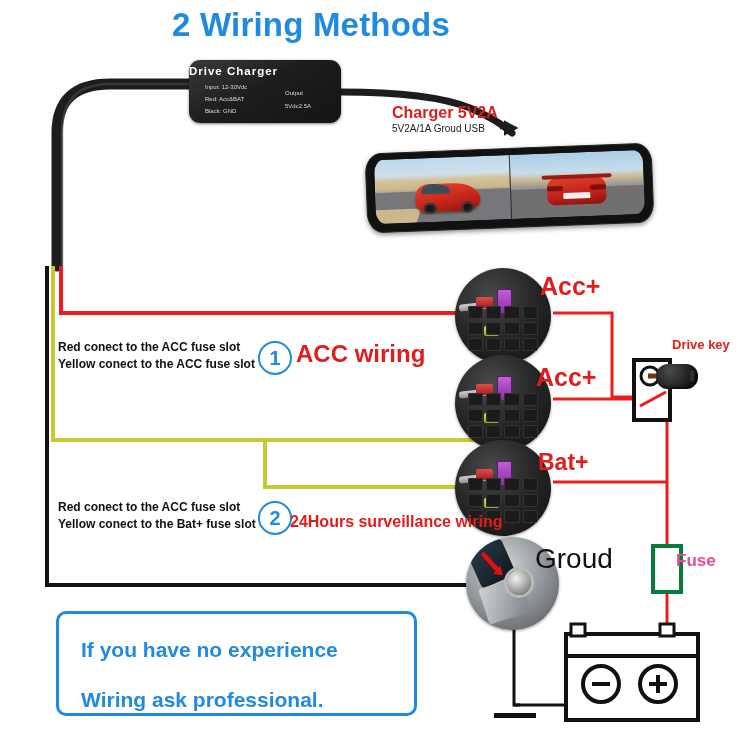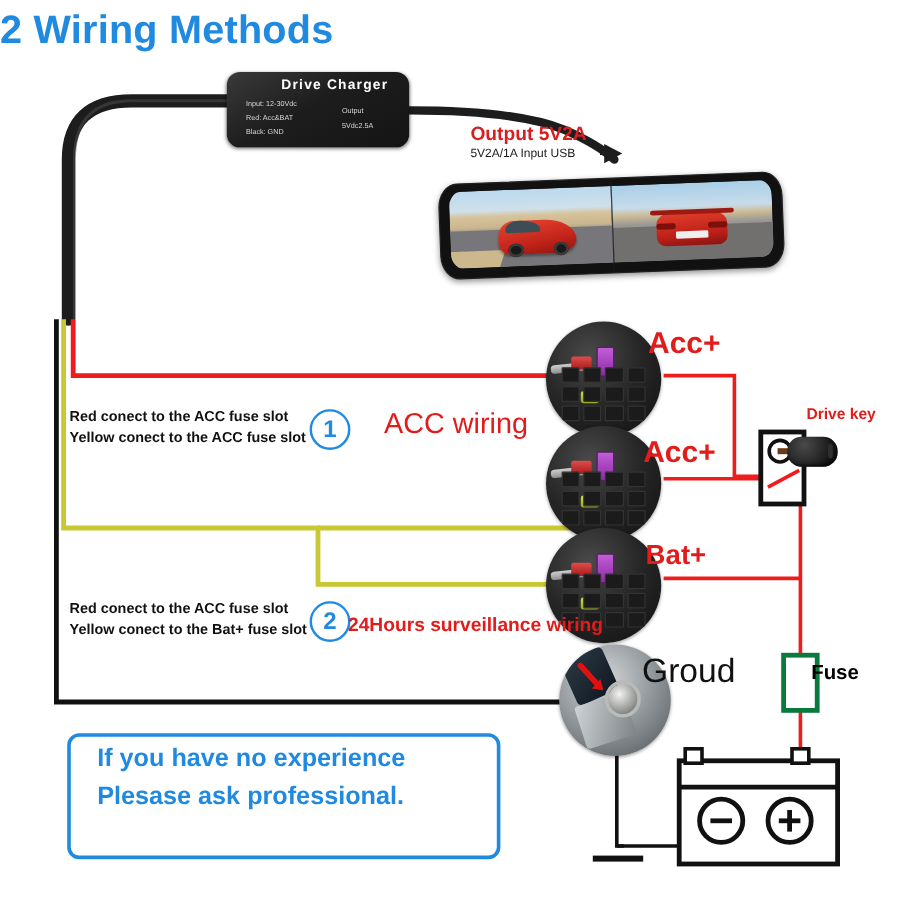--- a/index.html
+++ b/index.html
@@ -4,28 +4,28 @@
 <style>
   html,body{margin:0;padding:0;background:#fff;}
   body{width:750px;height:750px;position:relative;overflow:hidden;
        font-family:"Liberation Sans",sans-serif;}
   #stage{position:absolute;left:0;top:0;width:750px;height:750px;}
   svg#wiring{position:absolute;left:0;top:0;width:750px;height:750px;}
 
   .abs{position:absolute;}
 
   
-  #title{left:0;top:6px;width:622px;text-align:left;
+  #title{left:0;top:6px;width:622px;text-align:center;
     font-size:33px;font-weight:bold;color:#1f8ae0;letter-spacing:.2px;}
 
   
   #charger{left:189px;top:60px;width:152px;height:63px;
     background:linear-gradient(150deg,#3a3a3a 0%,#1d1d1d 45%,#141414 100%);
     border-radius:11px;box-shadow:0 1px 3px rgba(0,0,0,.5);}
-  #charger .ctitle{position:absolute;left:0;top:5px;width:180px;text-align:center;
+  #charger .ctitle{position:absolute;left:0;top:5px;width:180px;
     color:#fff;font-size:11.5px;font-weight:bold;letter-spacing:1px;}
   #charger .cl{position:absolute;color:#d8d8d8;font-size:6px;white-space:nowrap;}
   #charger .l1{left:16px;top:24px;}
   #charger .l2{left:16px;top:36px;}
   #charger .l3{left:16px;top:48px;}
   #charger .r1{left:96px;top:30px;}
   #charger .r2{left:96px;top:43px;}
 
   
   #outlabel{left:392px;top:104px;}
@@ -105,40 +105,40 @@
     border-radius:12px;box-shadow:inset -2px -2px 3px rgba(0,0,0,.6);}
   #keyhead .btn{position:absolute;right:4px;top:6px;width:4px;height:12px;
     background:#2e2e2e;border-radius:2px;}
 
   
   .redlbl{color:#e21b1b;font-weight:bold;white-space:nowrap;}
   #lbl-acc1{left:540px;top:272px;font-size:25px;}
   #lbl-acc2{left:536px;top:363px;font-size:25px;}
   #lbl-bat{left:538px;top:449px;font-size:23px;}
   #lbl-enginekey{left:672px;top:337px;font-size:13px;}
-  #lbl-fuse{left:676px;top:551px;font-size:17px;color:#000000;font-weight:bold;}
+  #lbl-fuse{left:676px;top:551px;font-size:17px;color:#ec4899;font-weight:bold;}
   #lbl-ground{left:535px;top:543px;font-size:28px;color:#111;}
 
   .instr{font-size:12px;color:#111;font-weight:bold;white-space:nowrap;line-height:17px;}
   #instr1{left:58px;top:339px;}
   #instr2{left:58px;top:499px;}
 
   .stepnum{border:2px solid #1f8ae0;border-radius:50%;
     width:30px;height:30px;display:flex;align-items:center;justify-content:center;
     color:#1f8ae0;font-size:20px;font-weight:bold;background:#fff;}
   #step1{left:258px;top:341px;}
   #step2{left:258px;top:501px;}
-  #mode1{left:296px;top:340px;font-size:24px;color:#e21b1b;font-weight:normal;white-space:nowrap;margin-left:24px;}
+  #mode1{left:296px;top:340px;font-size:24px;color:#e21b1b;font-weight:bold;white-space:nowrap;}
   #mode2{left:290px;top:513px;font-size:16px;color:#e21b1b;font-weight:bold;white-space:nowrap;}
 
   
   #advice{left:56px;top:611px;width:355px;height:99px;
     border:3px solid #1f8ae0;border-radius:10px;background:#fff;}
   #advice div{color:#1f8ae0;font-size:21px;font-weight:bold;line-height:29px;
-    padding-left:22px;padding-top:3px;white-space:nowrap;}
+    padding-left:22px;padding-top:21px;white-space:nowrap;}
 </style>
 </head>
 <body>
 
 <div id="stage">
 
   <svg id="wiring" viewBox="0 0 750 750">
 
     <path d="M 192 84 L 110 84 Q 57 84 57 133 L 57 266" fill="none" stroke="#1d1d1d" stroke-width="11" stroke-linecap="round"></path>
     <path d="M 192 84 L 110 84 Q 62 84 62 133 L 62 266" fill="none" stroke="#4a4a4a" stroke-width="2.5" opacity=".55"></path>
@@ -208,22 +208,22 @@
   <div class="abs" id="charger">
     <div class="ctitle">Drive Charger</div>
     <div class="cl l1">Input: 12-30Vdc</div>
     <div class="cl l2">Red: Acc&amp;BAT</div>
     <div class="cl l3">Black: GND</div>
     <div class="cl r1">Output</div>
     <div class="cl r2">5Vdc2.5A</div>
   </div>
 
   <div class="abs" id="outlabel">
-    <div class="big">Output 5V2A</div>
-    <div class="small">5V2A/1A Input USB</div>
+    <div class="big">Charger 5V2A</div>
+    <div class="small">5V2A/1A Groud USB</div>
   </div>
 
   <div class="abs" id="mirror">
     <div id="screen">
       <div class="camview cam-front">
         <div class="road"></div>
           <div class="shoulder"></div>
         <div class="car"></div>
           <div class="glass"></div>
         <div class="wh wh1"></div>
@@ -334,16 +334,16 @@
 
   <div class="abs instr" id="instr2">
     <div>Red conect to the ACC fuse slot</div>
     <div>Yellow conect to the Bat+ fuse slot</div>
   </div>
   <div class="abs stepnum" id="step2">2</div>
   <div class="abs" id="mode2">24Hours surveillance wiring</div>
 
   <div class="abs" id="advice">
     <div>If you have no experience</div>
-    <div>Plesase ask professional.</div>
+    <div>Wiring ask professional.</div>
   </div>
 
 </div>
 
 </body></html>

